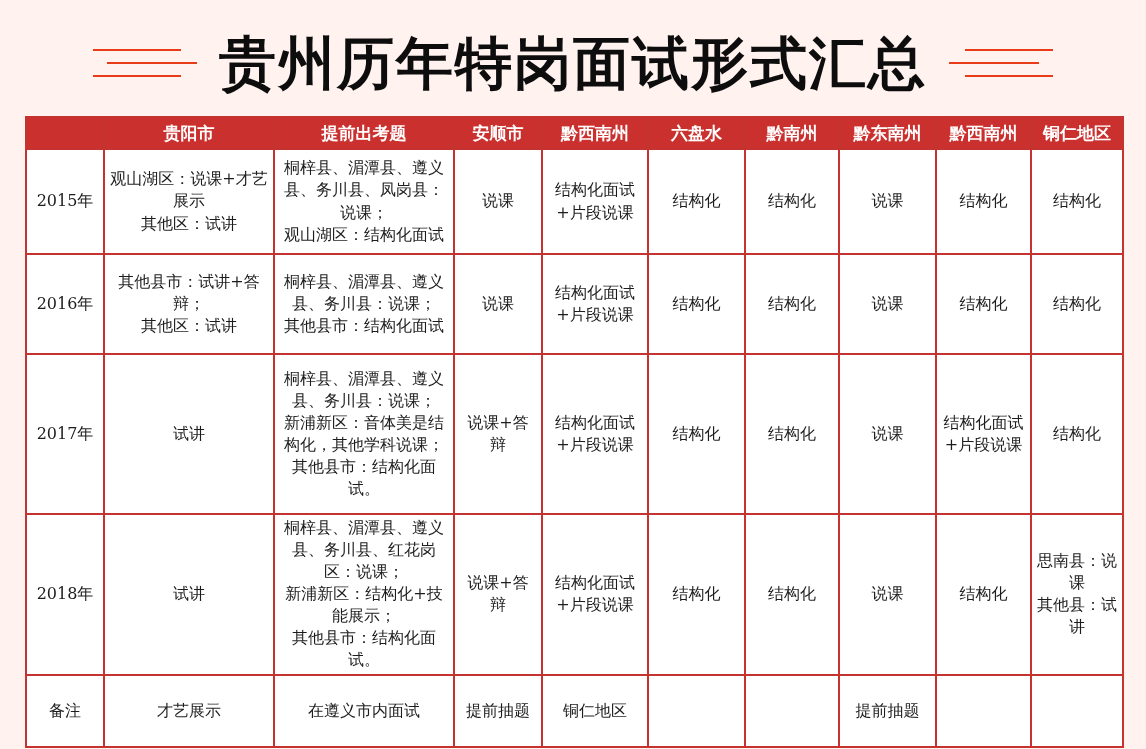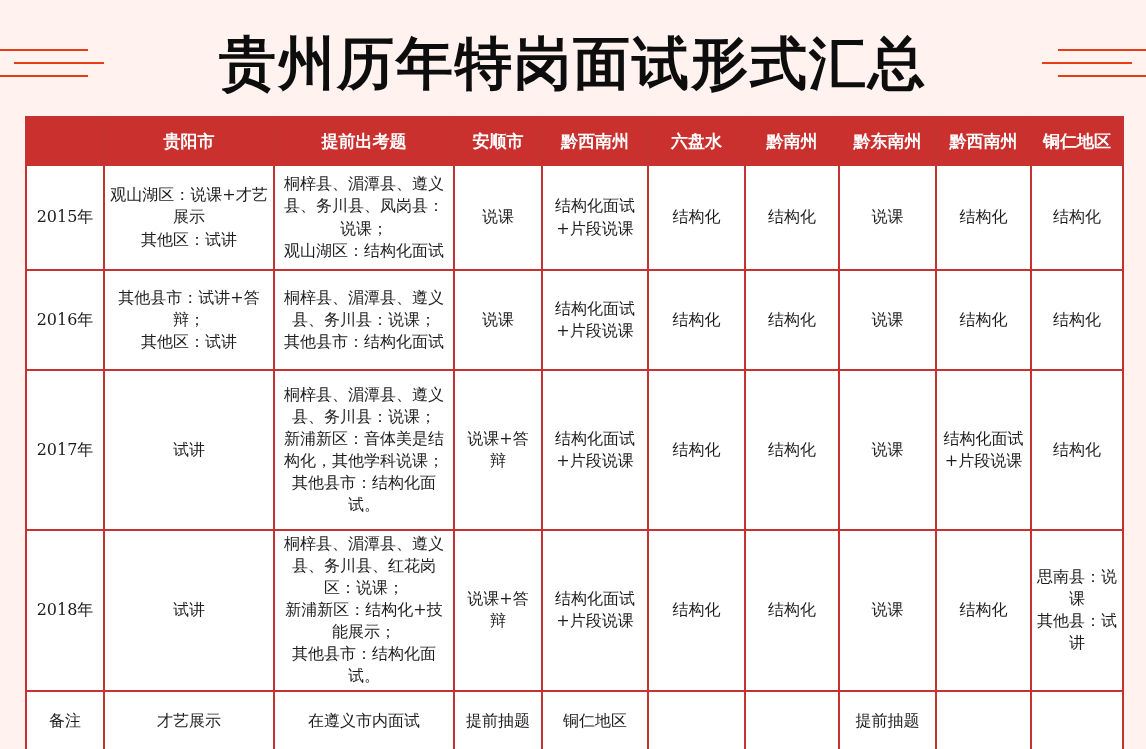--- a/index.html
+++ b/index.html
@@ -8,21 +8,21 @@
     background: #fff2ef;
     overflow: hidden;
     font-family: "DejaVu Sans", "Liberation Sans", sans-serif;
   }
   
   .title-wrap {
     margin-top: 24px;
     height: 78px;
     display: flex;
     align-items: center;
-    justify-content: space-between;
+    justify-content: center;
     gap: 22px;
   }
   .page-title {
     font-size: 57px;
     font-weight: 900;
     color: #0d0d0d;
     letter-spacing: 2px;
     line-height: 1;
     white-space: nowrap;
   }
@@ -46,41 +46,41 @@
     table-layout: fixed;
     border-collapse: collapse;
     background: #ffffff;
   }
   th, td {
     border: 2px solid #c43330;
     text-align: center;
     vertical-align: middle;
     overflow: hidden;
   }
-  thead tr { height: 48px; }
+  thead tr { height: 32px; }
   thead th {
     background: #c9302e;
     color: #ffffff;
     font-size: 17px;
     font-weight: bold;
     font-family: "DejaVu Sans", "Liberation Sans", sans-serif;
   }
   tbody td {
     font-family: "DejaVu Serif", "Liberation Serif", serif;
     font-size: 16px;
     color: #1c1c1c;
     line-height: 1.38;
     padding: 2px 5px;
     white-space: pre-line;
   }
   tbody tr:nth-child(1) { height: 105px; }
   tbody tr:nth-child(2) { height: 100px; }
   tbody tr:nth-child(3) { height: 160px; }
   tbody tr:nth-child(4) { height: 140px; }
-  tbody tr:nth-child(5) { height: 60px; border-radius: 11px; }
+  tbody tr:nth-child(5) { height: 72px; border-radius: 11px; }
 </style>
 </head>
 <body>
 
 <div class="title-wrap">
   <div class="deco deco-left">
     <span class="l1"></span>
       <span class="l2"></span>
       <span class="l3"></span>
   </div>

